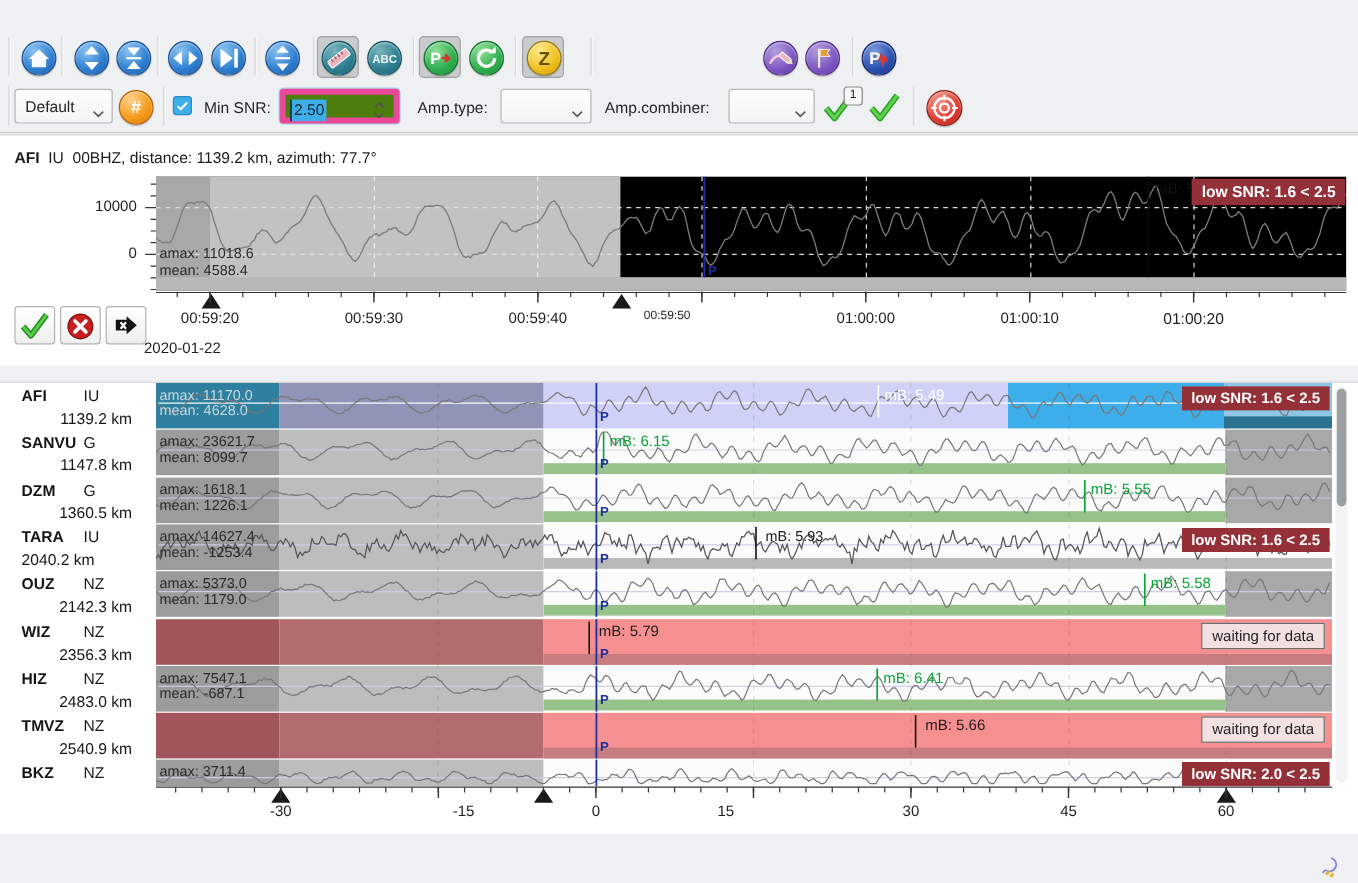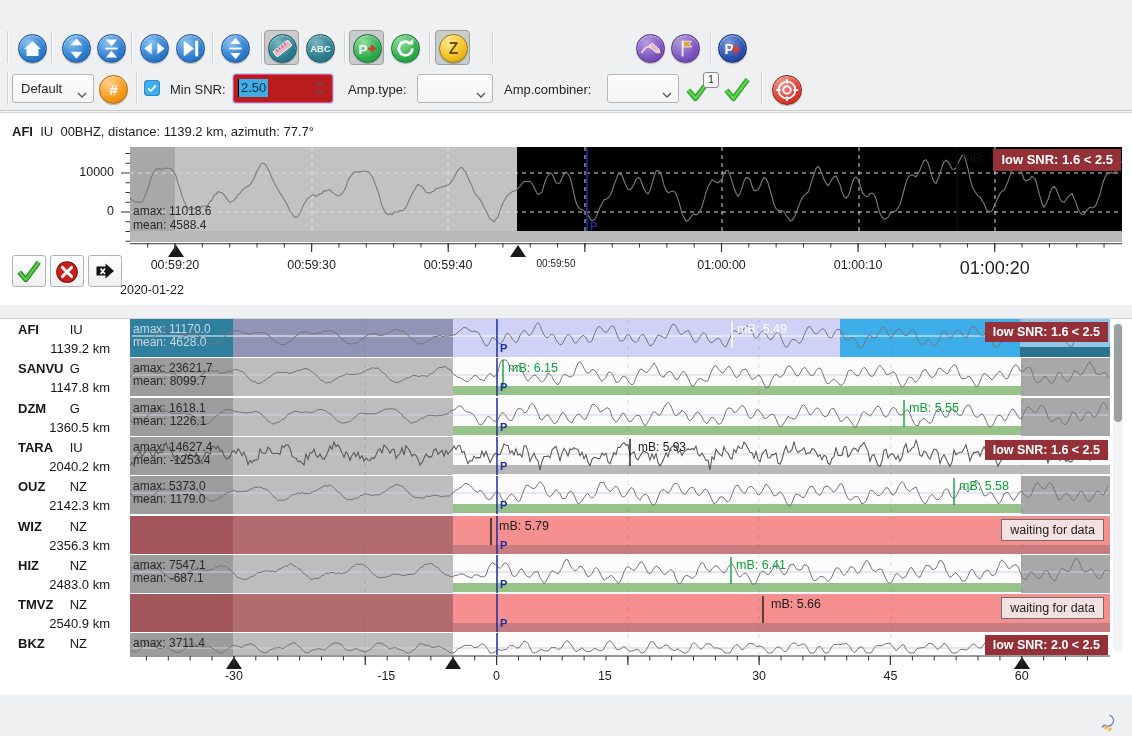--- a/index.html
+++ b/index.html
@@ -22,21 +22,21 @@
   .ic-navy{background:radial-gradient(circle at 35% 28%,#7d9ade,#2a50b0 58%,#15307e);border:1px solid #10256b;}
   .ic-red{background:radial-gradient(circle at 35% 28%,#f49a90,#e03c30 58%,#b02318);border:1px solid #8e1d12;}
   .ic-orange{background:radial-gradient(circle at 35% 28%,#ffd28f,#f59a18 58%,#d87700);border:1px solid #b36200;}
   .pressed{position:absolute;width:35px;height:35px;background:#c9cbcd;border:1px solid #9fa1a3;border-radius:4px;box-sizing:border-box;}
   .pressed .cicon{left:3px;top:3px;}
   .combo,.spin{position:absolute;background:linear-gradient(#fdfdfd,#f4f4f5);border:1px solid #b4b6b8;border-radius:3px;box-sizing:border-box;}
   .combo .val,.spin .val{position:absolute;left:8px;top:5px;font-size:13px;color:#232627;}
   .chev{position:absolute;right:6px;top:50%;margin-top:-3px;}
   .spin2{position:absolute;right:7px;top:4px;}
   .tlabel{position:absolute;font-size:13px;color:#232627;}
-  #snr-spin{background:#b91c1c;border:1px solid #ec4899;box-shadow:0 0 0 1px rgba(61,174,233,.35);padding-left:40px;}
+  #snr-spin{background:#4d7c0f;border:5px solid #ec4899;box-shadow:0 0 0 1px rgba(61,174,233,.35);padding-left:40px;}
   #snr-val{position:absolute;left:4px;top:4px;background:#3daee9;color:#102933;padding:1px 2px 2px 2px;font-size:13px;border-left:1px solid #000;}
   #min-snr-check{position:absolute;width:16px;height:16px;background:#3daee9;border:1px solid #2c89c5;border-radius:3px;box-sizing:border-box;}
   .gcheck svg{display:block;}
   .one-badge{position:absolute;right:-3px;top:-4px;width:14px;height:14px;background:#f7f7f7;border:1px solid #8a8a8a;border-radius:3px;font-size:10px;line-height:14px;text-align:center;color:#222;}
   
   #zoom-panel{position:absolute;left:0;top:112px;width:1132px;height:192px;background:#ffffff;border-top:1px solid #d7d8d9;}
   #list-panel{position:absolute;left:0;top:318px;width:1132px;height:377px;background:#ffffff;border-top:1px solid #d2d3d4;border-bottom:1px solid #d2d3d4;}
   .panel-header{position:absolute;left:12px;top:11px;font-size:13px;color:#1b1d1f;white-space:pre;}
   .panel-header b{font-weight:bold;}
   .small-txt{position:absolute;font-size:12px;color:#2a2a2a;line-height:13px;white-space:nowrap;}
@@ -293,21 +293,21 @@
 
   <div id="list-panel"></div>
   <div id="station-col" class="abs" style="left:0;top:318px;width:128px;height:340px;overflow:hidden">
       <div style="position: absolute; left: 18px; top: 4px; font-size: 13px;"><span class="st-name">AFI</span> <span class="st-net">IU</span></div>
       <div style="position: absolute; left: 18px; top: 23px; width: 92px; text-align: right; font-size: 13px; color: rgb(20, 22, 24);">1139.2 km</div>
       <div style="position: absolute; left: 18px; top: 43px; font-size: 13px;"><span class="st-name">SANVU</span> <span class="st-net">G</span></div>
       <div style="position: absolute; left: 18px; top: 62px; width: 92px; text-align: right; font-size: 13px; color: rgb(20, 22, 24);">1147.8 km</div>
       <div style="position: absolute; left: 18px; top: 83px; font-size: 13px;"><span class="st-name">DZM</span> <span class="st-net">G</span></div>
       <div style="position: absolute; left: 18px; top: 102px; width: 92px; text-align: right; font-size: 13px; color: rgb(20, 22, 24);">1360.5 km</div>
       <div style="position: absolute; left: 18px; top: 122px; font-size: 13px;"><span class="st-name">TARA</span> <span class="st-net">IU</span></div>
-      <div style="position: absolute; left: 18px; top: 141px; width: 92px; text-align: right; font-size: 13px; color: rgb(20, 22, 24);">2040.2 km</div>
+      <div style="position: absolute; left: 18px; top: 141px; width: 92px; text-align: left; font-size: 13px; color: rgb(20, 22, 24);">2040.2 km</div>
       <div style="position: absolute; left: 18px; top: 161px; font-size: 13px;"><span class="st-name">OUZ</span> <span class="st-net">NZ</span></div>
       <div style="position: absolute; left: 18px; top: 180px; width: 92px; text-align: right; font-size: 13px; color: rgb(20, 22, 24);">2142.3 km</div>
       <div style="position: absolute; left: 18px; top: 201px; font-size: 13px;"><span class="st-name">WIZ</span> <span class="st-net">NZ</span></div>
       <div style="position: absolute; left: 18px; top: 220px; width: 92px; text-align: right; font-size: 13px; color: rgb(20, 22, 24);">2356.3 km</div>
       <div style="position: absolute; left: 18px; top: 240px; font-size: 13px;"><span class="st-name">HIZ</span> <span class="st-net">NZ</span></div>
       <div style="position: absolute; left: 18px; top: 259px; width: 92px; text-align: right; font-size: 13px; color: rgb(20, 22, 24);">2483.0 km</div>
       <div style="position: absolute; left: 18px; top: 279px; font-size: 13px;"><span class="st-name">TMVZ</span> <span class="st-net">NZ</span></div>
       <div style="position: absolute; left: 18px; top: 298px; width: 92px; text-align: right; font-size: 13px; color: rgb(20, 22, 24);">2540.9 km</div>
       <div style="position: absolute; left: 18px; top: 318px; font-size: 13px;"><span class="st-name">BKZ</span> <span class="st-net">NZ</span></div>
     </div>
@@ -540,21 +540,21 @@
       <line x1="591.5" y1="0" x2="591.5" y2="9" stroke="#333" stroke-width="1.2"></line>
       <line x1="728.1" y1="0" x2="728.1" y2="9" stroke="#333" stroke-width="1.2"></line>
       <line x1="864.7" y1="0" x2="864.7" y2="9" stroke="#333" stroke-width="1.2"></line>
     </svg>
     <div style="position: absolute; left: 135px; top: 258px; width: 80px; text-align: center; font-size: 12.5px; color: rgb(27, 29, 31);">00:59:20</div>
     <div style="position: absolute; left: 271.6px; top: 258px; width: 80px; text-align: center; font-size: 12.5px; color: rgb(27, 29, 31);">00:59:30</div>
     <div style="position: absolute; left: 408.2px; top: 258px; width: 80px; text-align: center; font-size: 12.5px; color: rgb(27, 29, 31);">00:59:40</div>
     <div style="position: absolute; left: 516px; top: 258px; width: 80px; text-align: center; font-size: 10px; color: rgb(27, 29, 31);">00:59:50</div>
     <div style="position: absolute; left: 681.5px; top: 258px; width: 80px; text-align: center; font-size: 12.5px; color: rgb(27, 29, 31);">01:00:00</div>
     <div style="position: absolute; left: 818.1px; top: 258px; width: 80px; text-align: center; font-size: 12.5px; color: rgb(27, 29, 31);">01:00:10</div>
-    <div style="position: absolute; left: 954.7px; top: 258px; width: 80px; text-align: center; font-size: 18px; color: rgb(27, 29, 31);">01:00:20</div>
+    <div style="position: absolute; left: 954.7px; top: 258px; width: 80px; text-align: center; font-size: 13px; color: rgb(27, 29, 31);">01:00:20</div>
     <svg width="980" height="14" viewBox="0 0 980 14" style="position:absolute;left:130px;top:655px">
       <line x1="0" y1="1" x2="980" y2="1" stroke="#333"></line>
       <line x1="16.4" y1="1" x2="16.4" y2="5.5" stroke="#333"></line>
       <line x1="38.285" y1="1" x2="38.285" y2="5.5" stroke="#333"></line>
       <line x1="60.17" y1="1" x2="60.17" y2="5.5" stroke="#333"></line>
       <line x1="82.055" y1="1" x2="82.055" y2="5.5" stroke="#333"></line>
       <line x1="103.94000000000001" y1="1" x2="103.94000000000001" y2="5.5" stroke="#333"></line>
       <line x1="125.82500000000002" y1="1" x2="125.82500000000002" y2="5.5" stroke="#333"></line>
       <line x1="147.71" y1="1" x2="147.71" y2="5.5" stroke="#333"></line>
       <line x1="169.595" y1="1" x2="169.595" y2="5.5" stroke="#333"></line>

